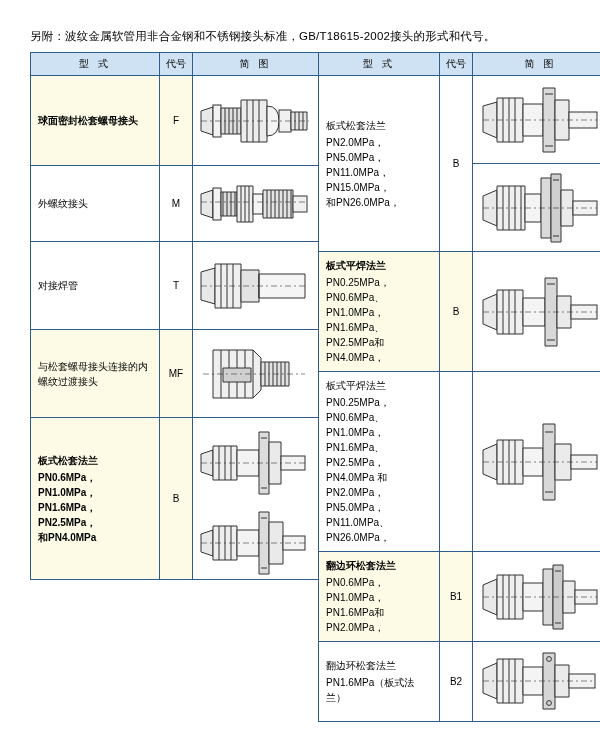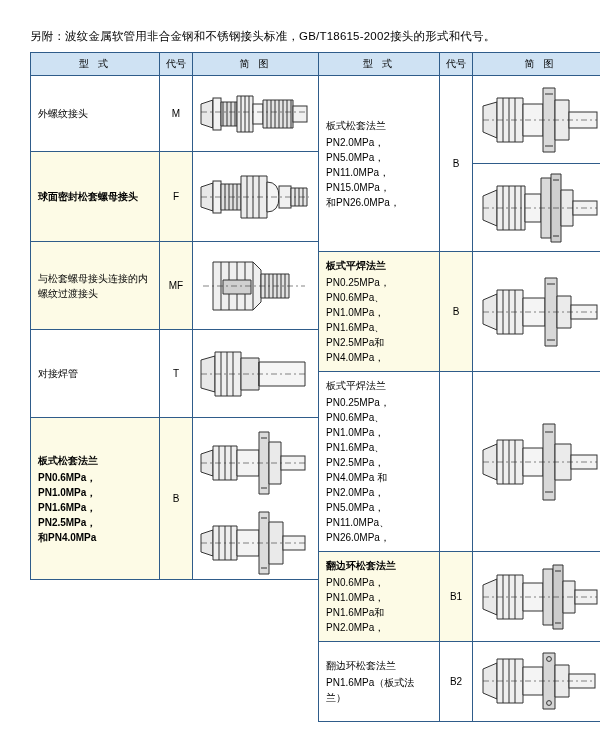--- a/index.html
+++ b/index.html
@@ -97,20 +97,46 @@
     <table class="spec left-tbl">
       <thead>
         <tr>
           <th class="c-name">型    式</th>
           <th class="c-code narrow">代号</th>
           <th class="c-fig">简    图</th>
         </tr>
       </thead>
       <tbody>
 
+        <tr style="height:90px;">
+          <td class="yellow">
+            <div class="cell-text strong">球面密封松套螺母接头</div>
+          </td>
+          <td class="yellow code">F</td>
+          <td class="white">
+            <div class="fig">
+              <svg width="118" height="70" viewBox="0 0 118 70">
+                <g fill="none" stroke="#333" stroke-width="1">
+                  <path d="M4 25 L4 45 L16 49 L16 21 Z" fill="#e8e8e8"></path>
+                  <rect x="16" y="19" width="8" height="32" fill="#f2f2f2"></rect>
+                  <path d="M24 22 L44 22 L44 48 L24 48 Z" fill="#dedede"></path>
+                  <path d="M28 22 L28 48 M32 22 L32 48 M36 22 L36 48 M40 22 L40 48"></path>
+                  <path d="M44 14 L70 14 L70 56 L44 56 Z" fill="#ececec"></path>
+                  <path d="M50 14 L50 56 M56 14 L56 56 M62 14 L62 56"></path>
+                  <path d="M70 20 Q82 20 82 35 Q82 50 70 50 Z" fill="#f4f4f4"></path>
+                  <rect x="82" y="24" width="12" height="22" fill="#f0f0f0"></rect>
+                  <path d="M94 26 L110 26 L110 44 L94 44 Z" fill="#e5e5e5"></path>
+                  <path d="M98 26 L98 44 M102 26 L102 44 M106 26 L106 44"></path>
+                  <path d="M4 35 L112 35" stroke-dasharray="6 3 2 3" stroke-width="0.6"></path>
+                </g>
+              </svg>
+            </div>
+          </td>
+        </tr>
+
         <tr style="height:76px;">
           <td class="white">
             <div class="cell-text">外螺纹接头</div>
           </td>
           <td class="white code">M</td>
           <td class="white">
             <div class="fig">
               <svg width="118" height="60" viewBox="0 0 118 60">
                 <g fill="none" stroke="#333" stroke-width="1">
                   <path d="M4 20 L4 40 L16 44 L16 16 Z" fill="#e8e8e8"></path>
@@ -124,87 +150,61 @@
                   <path d="M66 16 L96 16 L96 44 L66 44 Z" fill="#e3e3e3"></path>
                   <path d="M70 16 L70 44 M74 16 L74 44 M78 16 L78 44 M82 16 L82 44 M86 16 L86 44 M90 16 L90 44 M94 16 L94 44"></path>
                   <rect x="96" y="22" width="14" height="16" fill="#f0f0f0"></rect>
                   <path d="M4 28 L110 28" stroke-dasharray="6 3 2 3" stroke-width="0.6"></path>
                 </g>
               </svg>
             </div>
           </td>
         </tr>
 
-        <tr style="height:90px;">
-          <td class="yellow">
-            <div class="cell-text strong">球面密封松套螺母接头</div>
-          </td>
-          <td class="yellow code">F</td>
-          <td class="white">
-            <div class="fig">
-              <svg width="118" height="70" viewBox="0 0 118 70">
-                <g fill="none" stroke="#333" stroke-width="1">
-                  <path d="M4 25 L4 45 L16 49 L16 21 Z" fill="#e8e8e8"></path>
-                  <rect x="16" y="19" width="8" height="32" fill="#f2f2f2"></rect>
-                  <path d="M24 22 L44 22 L44 48 L24 48 Z" fill="#dedede"></path>
-                  <path d="M28 22 L28 48 M32 22 L32 48 M36 22 L36 48 M40 22 L40 48"></path>
-                  <path d="M44 14 L70 14 L70 56 L44 56 Z" fill="#ececec"></path>
-                  <path d="M50 14 L50 56 M56 14 L56 56 M62 14 L62 56"></path>
-                  <path d="M70 20 Q82 20 82 35 Q82 50 70 50 Z" fill="#f4f4f4"></path>
-                  <rect x="82" y="24" width="12" height="22" fill="#f0f0f0"></rect>
-                  <path d="M94 26 L110 26 L110 44 L94 44 Z" fill="#e5e5e5"></path>
-                  <path d="M98 26 L98 44 M102 26 L102 44 M106 26 L106 44"></path>
-                  <path d="M4 35 L112 35" stroke-dasharray="6 3 2 3" stroke-width="0.6"></path>
-                </g>
-              </svg>
-            </div>
-          </td>
-        </tr>
-
-
-        <tr style="height:88px;">
-          <td class="yellow">
-            <div class="cell-text">
-              <div>与松套螺母接头连接的内</div>
-              <div>螺纹过渡接头</div>
-            </div>
-          </td>
-          <td class="yellow code">MF</td>
-          <td class="white">
-            <div class="fig">
-              <svg width="118" height="72" viewBox="0 0 118 72">
-                <g fill="none" stroke="#333" stroke-width="1">
-                  <path d="M16 12 L56 12 L64 20 L64 52 L56 60 L16 60 Z" fill="#efefef"></path>
-                  <path d="M24 12 L24 60 M32 12 L32 60 M40 12 L40 60 M48 12 L48 60 M56 12 L56 60"></path>
-                  <path d="M64 24 L92 24 L92 48 L64 48 Z" fill="#e2e2e2"></path>
-                  <path d="M68 24 L68 48 M72 24 L72 48 M76 24 L76 48 M80 24 L80 48 M84 24 L84 48 M88 24 L88 48"></path>
-                  <path d="M26 30 L54 30 L54 44 L26 44 Z" fill="#d0d0d0"></path>
-                  <path d="M6 36 L108 36" stroke-dasharray="6 3 2 3" stroke-width="0.6"></path>
-                </g>
-              </svg>
-            </div>
-          </td>
-        </tr>
 
         <tr style="height:88px;">
           <td class="white">
             <div class="cell-text">对接焊管</div>
           </td>
           <td class="white code">T</td>
           <td class="white">
             <div class="fig">
               <svg width="118" height="72" viewBox="0 0 118 72">
                 <g fill="none" stroke="#333" stroke-width="1">
                   <path d="M4 22 L4 50 L18 54 L18 18 Z" fill="#e8e8e8"></path>
                   <path d="M18 14 L44 14 L44 58 L18 58 Z" fill="#efefef"></path>
                   <path d="M24 14 L24 58 M30 14 L30 58 M36 14 L36 58"></path>
                   <path d="M44 20 L62 20 L62 52 L44 52 Z" fill="#e3e3e3"></path>
                   <path d="M62 24 L108 24 L108 48 L62 48 Z" fill="#f5f5f5"></path>
                   <path d="M62 24 L62 48"></path>
                   <path d="M4 36 L110 36" stroke-dasharray="6 3 2 3" stroke-width="0.6"></path>
+                </g>
+              </svg>
+            </div>
+          </td>
+        </tr>
+
+        <tr style="height:88px;">
+          <td class="yellow">
+            <div class="cell-text">
+              <div>与松套螺母接头连接的内</div>
+              <div>螺纹过渡接头</div>
+            </div>
+          </td>
+          <td class="yellow code">MF</td>
+          <td class="white">
+            <div class="fig">
+              <svg width="118" height="72" viewBox="0 0 118 72">
+                <g fill="none" stroke="#333" stroke-width="1">
+                  <path d="M16 12 L56 12 L64 20 L64 52 L56 60 L16 60 Z" fill="#efefef"></path>
+                  <path d="M24 12 L24 60 M32 12 L32 60 M40 12 L40 60 M48 12 L48 60 M56 12 L56 60"></path>
+                  <path d="M64 24 L92 24 L92 48 L64 48 Z" fill="#e2e2e2"></path>
+                  <path d="M68 24 L68 48 M72 24 L72 48 M76 24 L76 48 M80 24 L80 48 M84 24 L84 48 M88 24 L88 48"></path>
+                  <path d="M26 30 L54 30 L54 44 L26 44 Z" fill="#d0d0d0"></path>
+                  <path d="M6 36 L108 36" stroke-dasharray="6 3 2 3" stroke-width="0.6"></path>
                 </g>
               </svg>
             </div>
           </td>
         </tr>
 
         <tr style="height:162px;">
           <td class="yellow">
             <div class="cell-text strong">
               <div class="nm-title">板式松套法兰</div>

